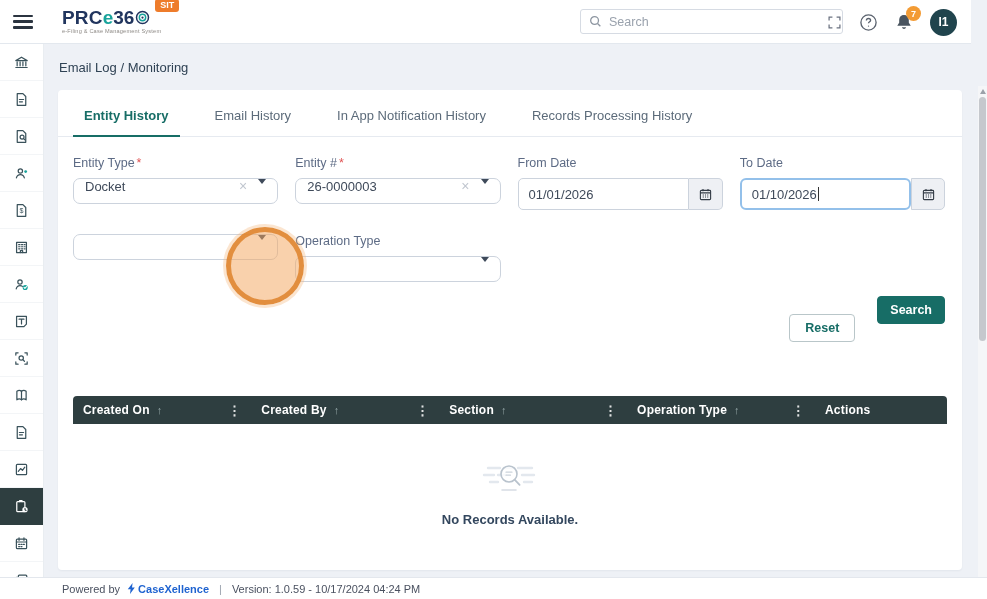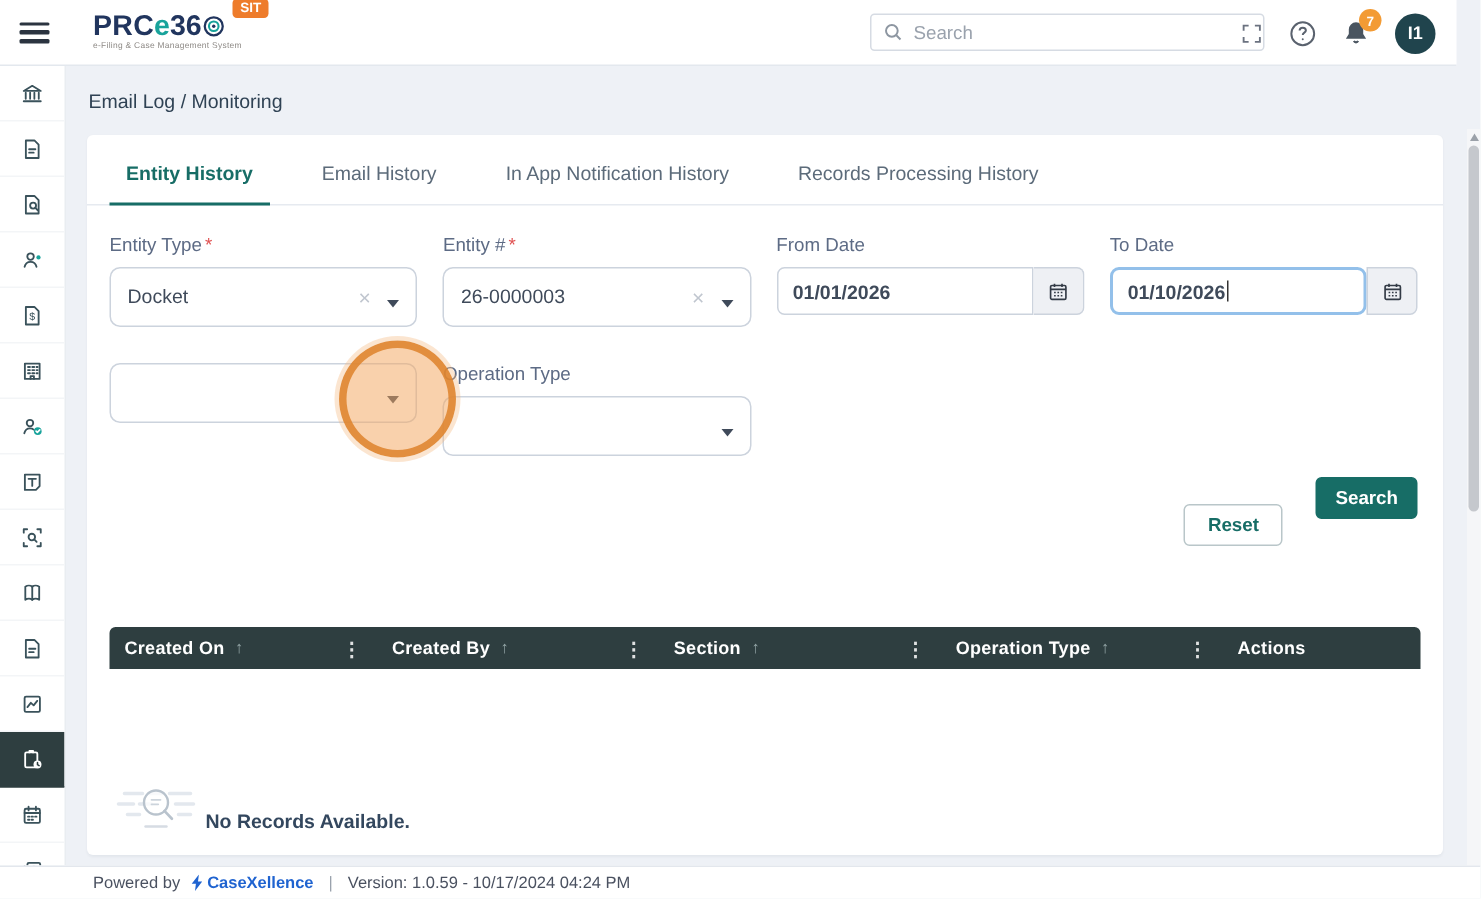--- a/index.html
+++ b/index.html
@@ -69,30 +69,30 @@
   }
   
   .tabs { display:flex; gap:24px; padding:18px 15px 0 15px; border-bottom:1px solid #e6eaf0; }
   .tab { padding:0 11px 12px 11px; font-size:13px; color:#5c6b7a; cursor:pointer; border-bottom:2px solid transparent; margin-bottom:-1px; white-space:nowrap; }
   .tab.active { color:#176d66; font-weight:700; border-bottom-color:#176d66; }
   
   .form-grid { display:grid; grid-template-columns:repeat(4,1fr); column-gap:17px; row-gap:24px; padding:19px 17px 0 15px; }
   .field-label { font-size:12.5px; color:#5d6b85; margin-bottom:8px; }
   .req { color:#e05252; margin-left:2px; }
   .select-ctl {
-    height:40px; border:1px solid #ccd3dd; border-radius:7px; background:#fff;
-    display:flex; align-items:flex-end; padding:12px 11px; cursor:pointer;
+    height:26px; border:1px solid #ccd3dd; border-radius:7px; background:#fff;
+    display:flex; align-items:flex-start; padding:0 11px; cursor:pointer;
   }
   .select-val { flex:1; font-size:13px; color:#3f4a5a; }
   .clear-x { color:#c0c6cf; font-size:14px; margin-right:11px; cursor:pointer; line-height:1; }
   .caret { width:0; height:0; border-left:4px solid transparent; border-right:4px solid transparent; border-top:5px solid #3f4a5a; }
   .date-group { display:flex; height:32px; }
   .date-input {
     flex:1; border:1px solid #ccd3dd; border-radius:5px 0 0 5px; background:#fff;
-    display:flex; align-items:center; padding:0 10px; font-size:13px; color:#3f4a5a;font-weight:bold;
+    display:flex; align-items:center; padding:0 10px; font-size:13px; color:#3f4a5a;
   }
   .date-group.focused .date-input { border:2px solid #93c0ea; border-radius:6px; }
   .date-btn {
     width:34px; background:#eef0f4; border:1px solid #ccd3dd; border-left:none;
     border-radius:0 5px 5px 0; display:flex; align-items:center; justify-content:center;
     color:#333b46; cursor:pointer;
   }
   .date-group.focused .date-btn { border-left:1px solid #ccd3dd; }
   .text-caret { display:inline-block; width:1px; height:14px; background:#333; margin-left:1px; vertical-align:middle; }
   
@@ -100,21 +100,21 @@
   .btn { height:28px; min-width:66px; border-radius:4px; font-size:12.5px; font-weight:700; cursor:pointer; font-family:inherit; padding:0 12px; }
   .btn-reset { background:#fff; border:1px solid #b9c6c9; color:#176d66;margin-top:18px; }
   .btn-search { background:#176d66; border:1px solid #176d66; color:#fff; }
   
   .table-wrap { margin:54px 15px 0 15px; }
   .thead { display:flex; height:28px; background:#2e3e40; border-radius:4px 4px 0 0; align-items:center; color:#fff; }
   .th { display:flex; align-items:center; height:100%; padding:0 8px 0 10px; font-size:12px; font-weight:700; letter-spacing:0.2px; cursor:pointer; }
   .th .sort { color:#93a5a6; margin-left:7px; font-size:11px; font-weight:400; }
   .th .dots { margin-left:auto; color:rgba(255,255,255,0.85); font-size:13px; font-weight:700; cursor:pointer; padding:0 2px; }
   .c1{width:20.4%;} .c2{width:21.5%;} .c3{width:21.5%;} .c4{width:21.5%;} .c5{width:15.1%;}
-  .tbody-empty { height:156px; display:flex; flex-direction:row; align-items:center; padding-top:36px; }
+  .tbody-empty { height:156px; display:flex; flex-direction:column; align-items:center; padding-top:36px; }
   .empty-msg { margin-top:10px; font-size:13px; font-weight:700; color:#33475e; }
   
   .footer {
     position:absolute; bottom:0; left:0; right:0; height:22px;
     background:#fff; border-top:1px solid #e3e7ed;
     display:flex; align-items:center; padding-left:62px; gap:7px;
     font-size:11px; color:#4a5160; z-index:30;
   }
   .brand-x { color:#1f63d0; font-weight:700; display:flex; align-items:center; gap:2px; cursor:pointer; }
   .foot-sep { color:#9aa2ad; margin:0 3px; }

